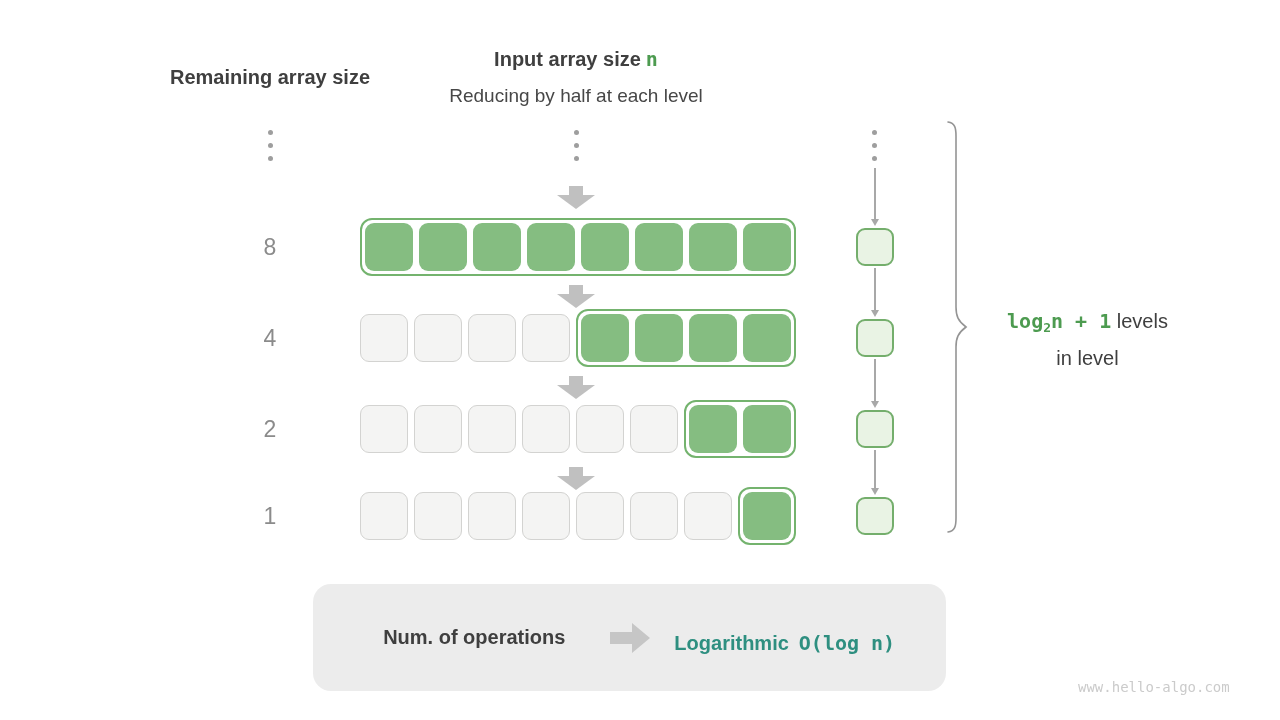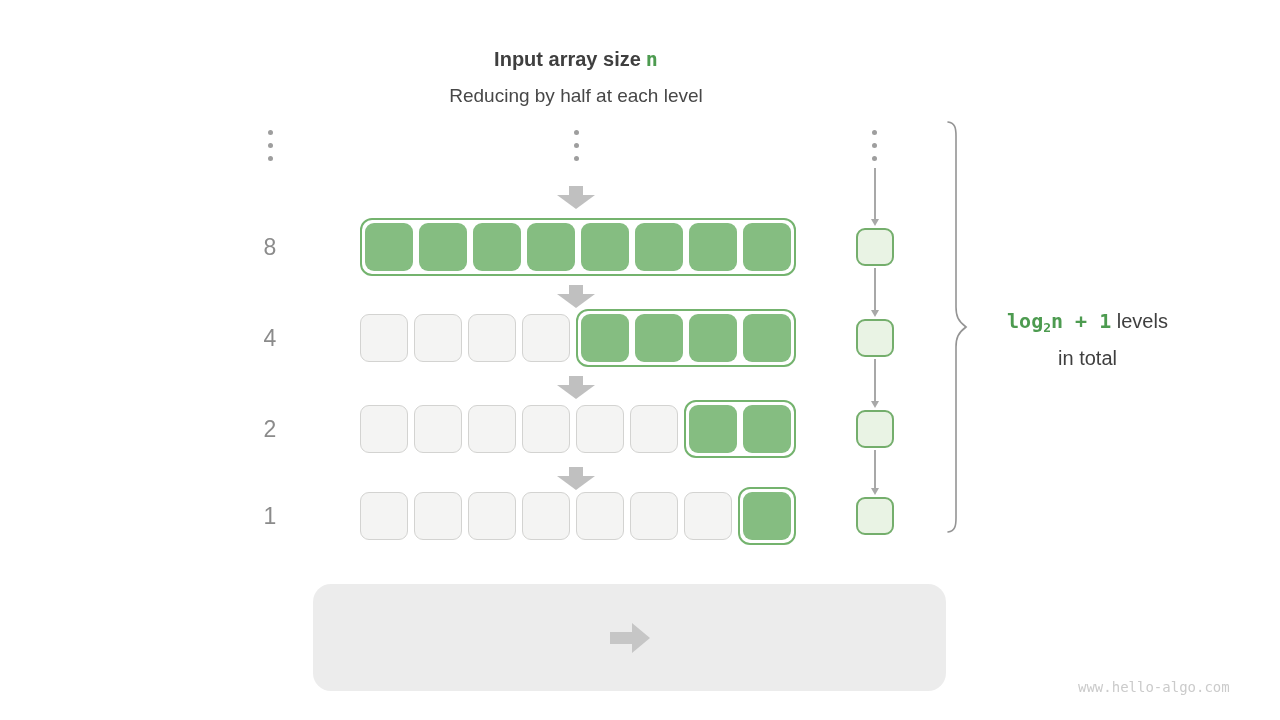--- a/index.html
+++ b/index.html
@@ -60,20 +60,21 @@
       border-top: 15px solid transparent; border-bottom: 15px solid transparent; border-left: 18px solid #c6c6c6; }
   
   .watermark { position: absolute; left: 1078px; top: 679px; font-family: "DejaVu Sans Mono", monospace;
       font-size: 14px; color: #cbcbcb; }
 </style>
 </head>
 <body>
 
 <div class="stage">
 
+  <div class="hdr hdr-left">Remaining array size</div>
   <div class="hdr hdr-mid-1">
     <span>Input array size</span><span class="green-var">n</span>
   </div>
   <div class="hdr hdr-mid-2">Reducing by half at each level</div>
 
   <div class="vdots" style="left:268px; top:130px;">
     <div class="dot"></div>
       <div class="dot"></div>
       <div class="dot"></div>
   </div>
@@ -175,28 +176,32 @@
   <div class="thin-head" style="top:488px;"></div>
   <div class="ops-square" style="top:497px;"></div>
 
   <svg class="brace-svg" width="36" height="414" viewBox="0 0 36 414">
     <path d="M 10,2 C 17,3 18,8 18,16 L 18,187 C 18,196 20,201 28,207 C 20,213 18,218 18,227 L 18,398 C 18,406 17,411 10,412" fill="none" stroke="#949494" stroke-width="1.6" stroke-linecap="round"></path>
   </svg>
 
   <div class="brace-label">
     <span class="mono-green"><span>log</span><span class="sub">2</span><span>n + 1</span></span>
     <span class="plain" style="">levels</span><br>
-    <span class="plain">in total</span>
+    <span class="plain">in level</span>
   </div>
 
   <div class="summary-box">
     <div class="summary-col">
+      <div class="summary-title">Num. of operations</div>
     </div>
     <div class="block-arrow-right">
         <div class="stem"></div>
         <div class="head"></div>
       </div>
     <div class="summary-col">
+      <div class="summary-formula">
+        <span class="tc-word">Logarithmic</span><span class="tc-bigo">O(log n)</span>
+      </div>
     </div>
   </div>
 
   <div class="watermark">www.hello-algo.com</div>
 </div>
 
 </body></html>

